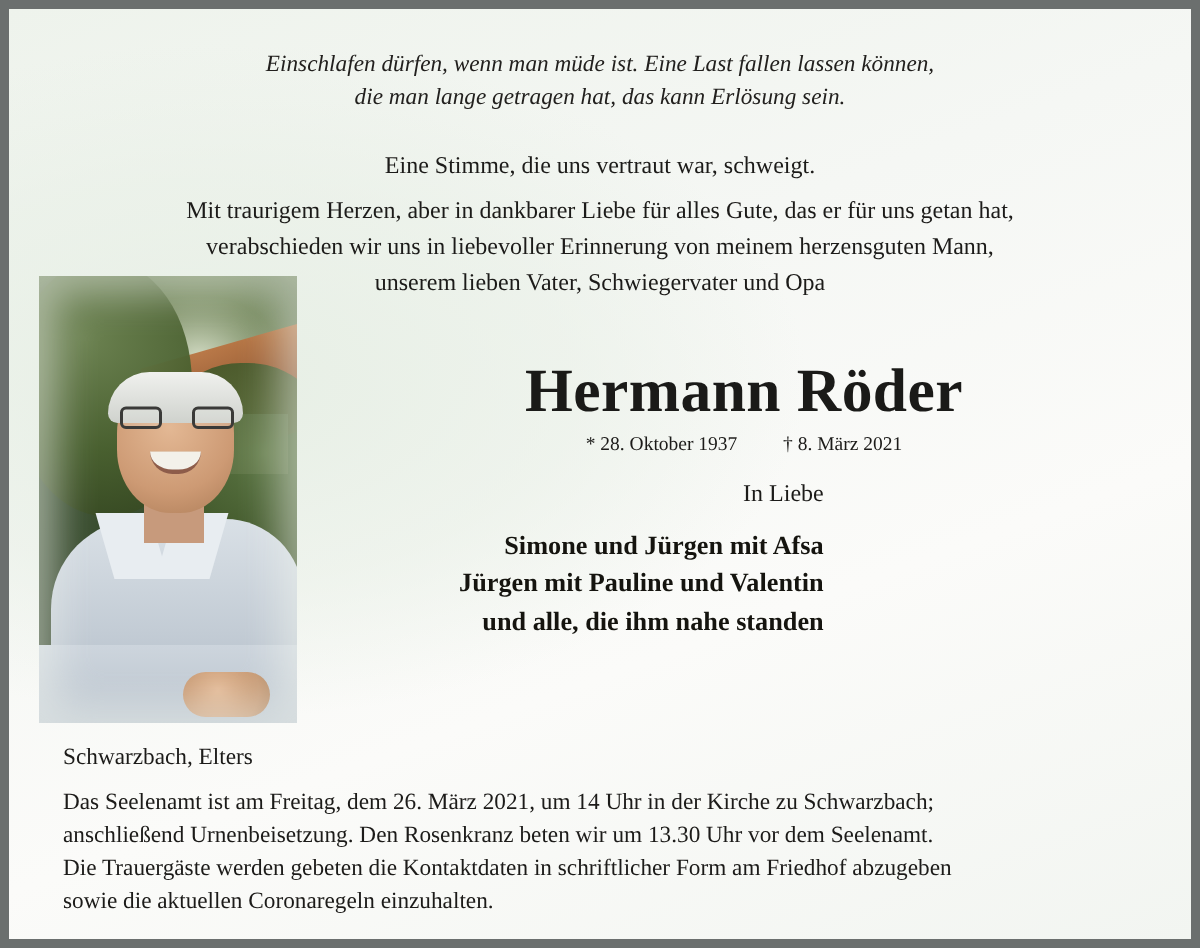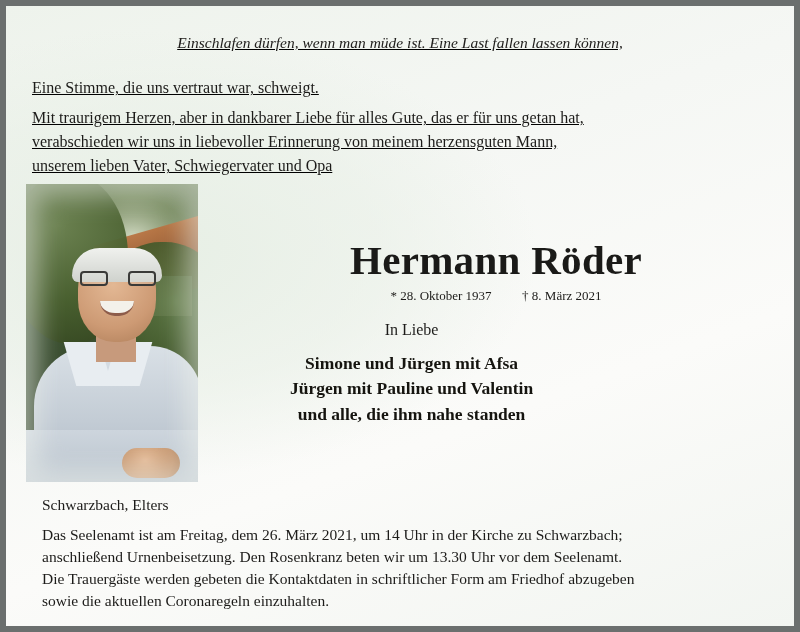--- a/index.html
+++ b/index.html
@@ -22,35 +22,34 @@
     background:
       radial-gradient(ellipse 520px 300px at 18% 40%, #e7efe5 0%, rgba(231,239,229,0.55) 45%, rgba(244,247,243,0) 75%),
       linear-gradient(160deg, #eef3ec 0%, #f5f7f4 35%, #fbfbf9 65%, #f2f5f1 100%);
     overflow: hidden;
   }
   .inner {
     position: absolute;
     inset: 0;
     padding: 18px 26px 24px 26px;
     box-sizing: border-box;
-    text-decoration: underline;
   }
   .verse {
     text-align: center;
     font-style: italic;
     font-size: 15.5px;
     line-height: 1.45;
     color: #22201e;
     margin: 8px auto 0 auto;
     width: 660px;
   }
   .verse div { white-space: nowrap; }
 
   .intro {
-    text-align: left;
+    text-align: center;
     font-size: 16px;
     line-height: 1.5;
     color: #1c1b19;
     margin-top: 22px;
   }
   .intro .lead { margin-bottom: 6px; }
   .intro div { white-space: nowrap; }
 
   .photo {
     position: absolute;
@@ -221,23 +220,23 @@
   }
   .dates {
     margin-top: 4px;
     font-size: 13px;
     color: #1c1b19;
   }
   .dates .gap { display: inline-block; width: 24px; }
 
   .dedication {
     position: absolute;
-    left: 284px;
+    left: 300px;
     top: 315px;
-    text-align: center;
+    text-align: right;
   }
   .dedication .inliebe {
     font-size: 16px;
     color: #1c1b19;
   }
   .dedication .names {
     margin-top: 12px;
     font-size: 17.5px;
     font-weight: bold;
     line-height: 1.45;
@@ -263,20 +262,21 @@
   .service div { white-space: nowrap; }
 </style>
 </head>
 <body>
 
 <div class="notice">
   <div class="inner">
 
     <div class="verse">
       <div>Einschlafen dürfen, wenn man müde ist. Eine Last fallen lassen können,</div>
+      <div>die man lange getragen hat, das kann Erlösung sein.</div>
     </div>
 
     <div class="intro">
       <div class="lead">Eine Stimme, die uns vertraut war, schweigt.</div>
       <div>Mit traurigem Herzen, aber in dankbarer Liebe für alles Gute, das er für uns getan hat,</div>
       <div>verabschieden wir uns in liebevoller Erinnerung von meinem herzensguten Mann,</div>
       <div>unserem lieben Vater, Schwiegervater und Opa</div>
     </div>
 
     <div class="photo">

